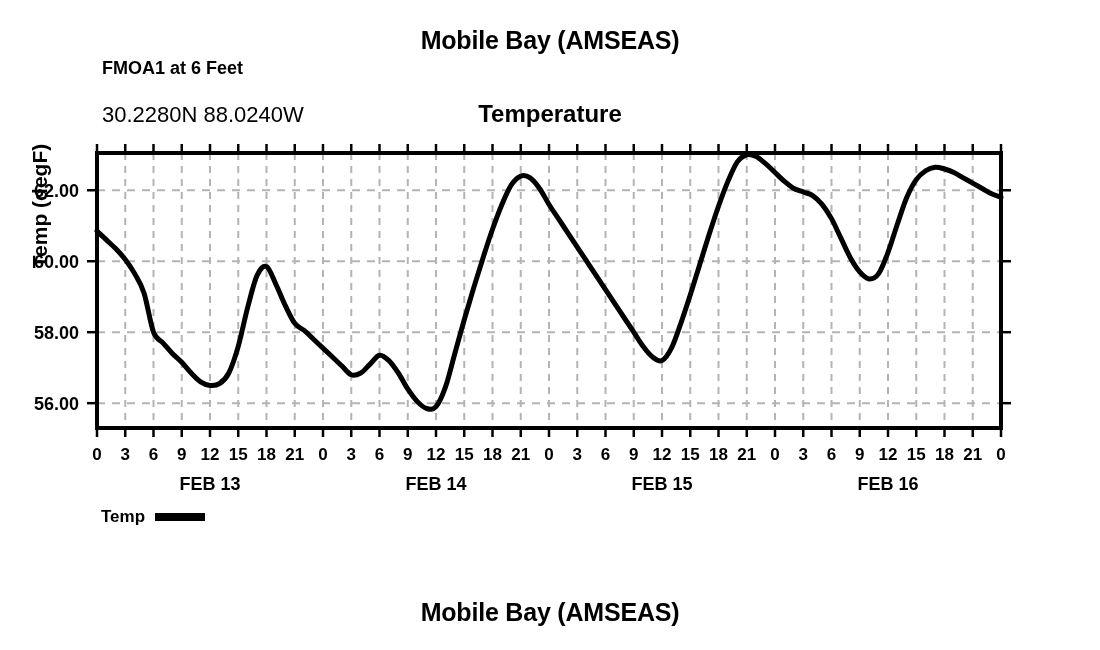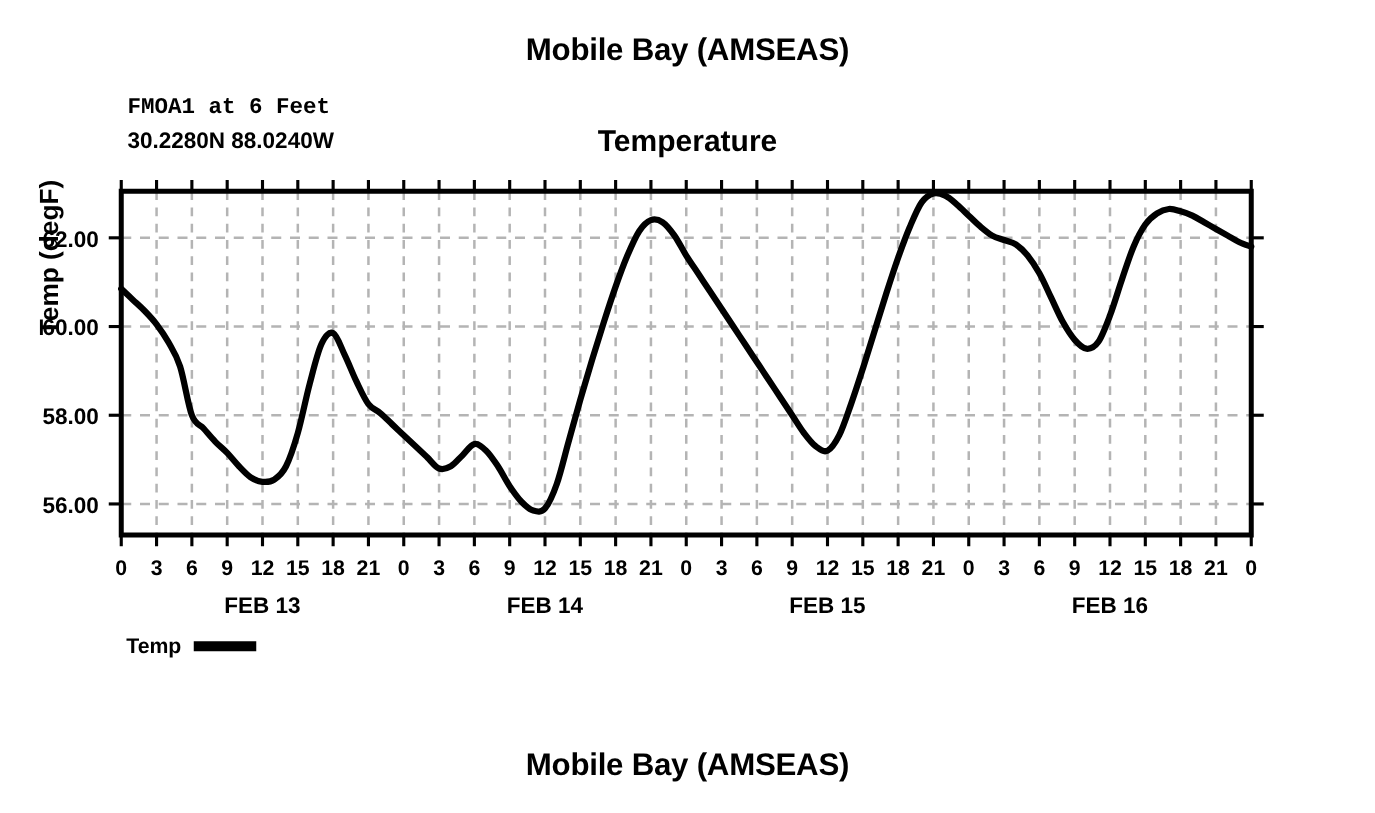--- a/index.html
+++ b/index.html
@@ -36,31 +36,30 @@
   #bottom-title {
     top: 598px;
     left: 0;
     width: 1100px;
     text-align: center;
     font-size: 25px;
     font-weight: bold;
     letter-spacing: -0.2px;
   }
   #station-label {
-    top: 76px;
+    top: 58px;
     left: 102px;
     font-size: 18px;
     font-weight: bold;
-    font-family: Liberation Mono, monospace;
   }
   #coords-label {
     top: 102px;
     left: 102px;
-    font-size: 18px;
-    font-weight: bold;
+    font-size: 22px;
+    font-weight: normal;
   }
   #subtitle {
     top: 100px;
     left: 0;
     width: 1100px;
     text-align: center;
     font-size: 24px;
     font-weight: bold;
   }
   #run-label {

